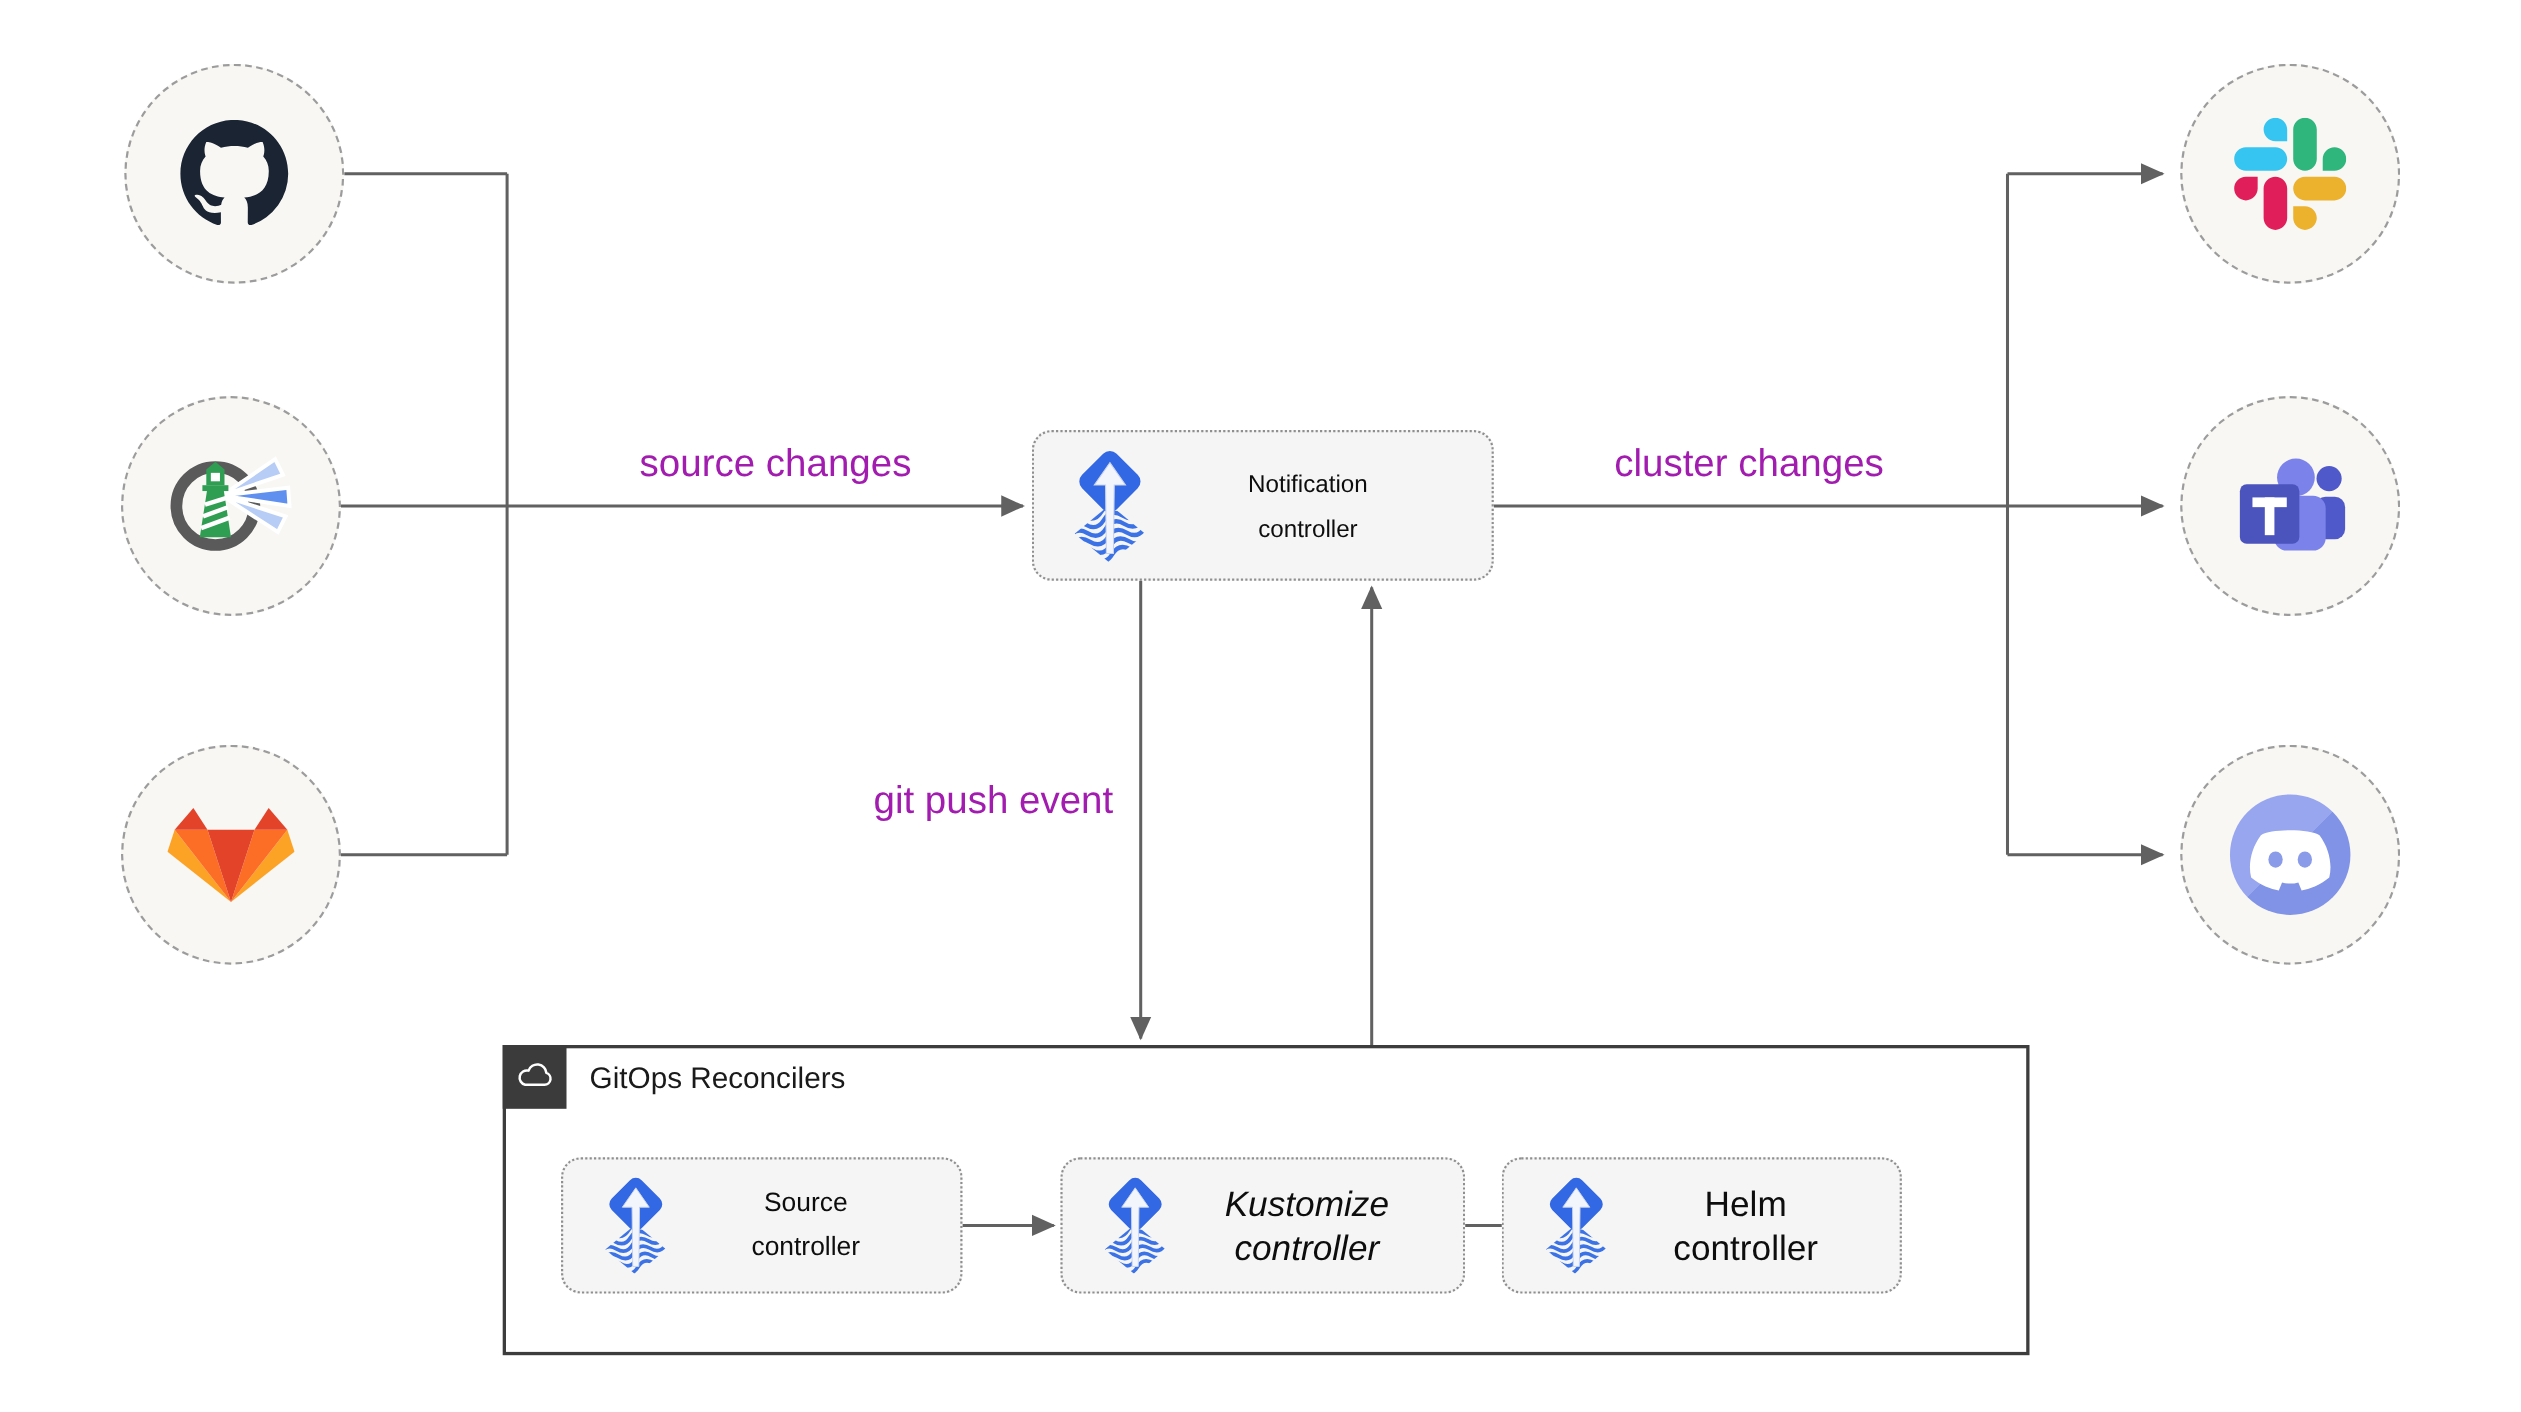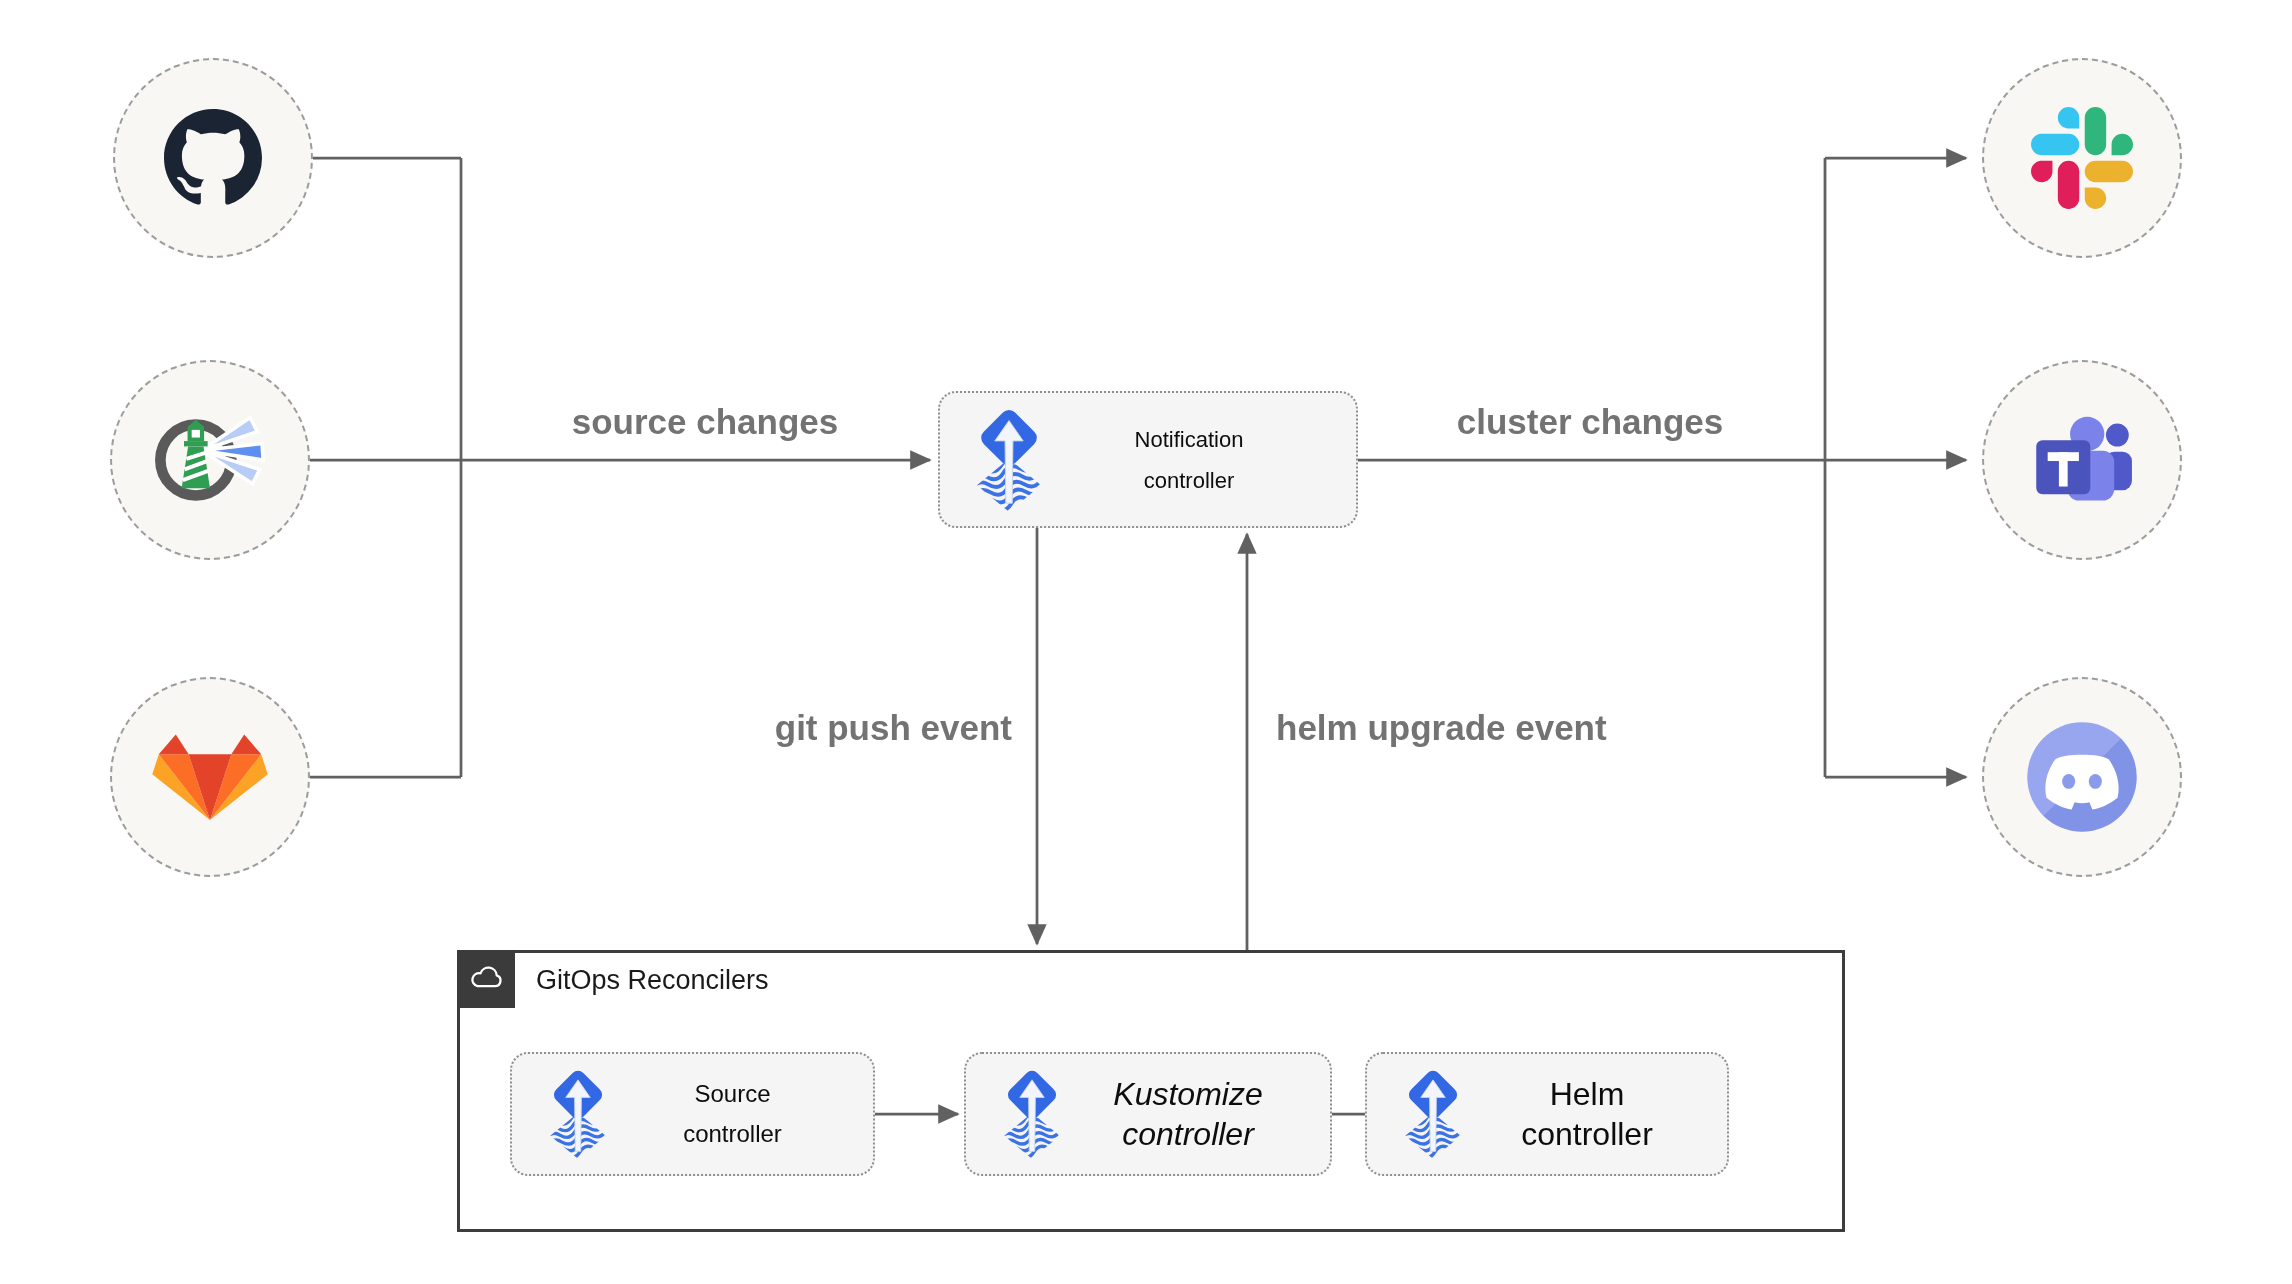--- a/index.html
+++ b/index.html
@@ -7,21 +7,21 @@
           font-family:"Liberation Sans",sans-serif;color:#1a1a1a;}
   .wires{position:absolute;left:0;top:0;}
   .wire{stroke:var(--line,#616161);stroke-width:2.75;fill:none;}
   .node{position:absolute;width:200px;height:200px;border-radius:50%;
         border:2px dashed #9c9c9c;background:var(--node-fill,#f8f7f4);
         display:flex;align-items:center;justify-content:center;box-sizing:border-box;}
   .ctrl{position:absolute;border:2.5px dotted var(--box-border,#8f8f8f);border-radius:18px;
         background:var(--box-fill,#f5f5f5);display:flex;align-items:center;box-sizing:border-box;}
   .ctrl .lbl{flex:1;text-align:center;font-size:22px;line-height:41px;color:#0d0d0d;}
   .ctrl .lbl span{display:block;}
-  .edge-label{position:absolute;font-size:35px;color:#737373;white-space:nowrap;font-weight:bold;}
+  .edge-label{position:absolute;font-size:35px;color:#a21caf;white-space:nowrap;}
   .gitops{position:absolute;left:457px;top:950px;width:1388px;height:282px;
           border:3px solid var(--container-border,#3d3d3d);box-sizing:border-box;background:transparent;}
   .gitops .corner{position:absolute;left:-3px;top:-3px;width:58px;height:58px;
           background:var(--corner-bg,#3b3b3b);display:flex;align-items:center;justify-content:center;}
   .gitops .title{position:absolute;left:76px;top:12px;font-size:27px;color:#1a1a1a;white-space:nowrap;}
   .flux-d{fill:var(--flux-blue,#3268e3);}
   .flux-w{stroke:var(--flux-wave,#3b72e6);stroke-width:3.1;fill:none;}
   .flux-a{fill:#f2f5fc;stroke:#c9d3e8;stroke-width:0.8;}
 </style>
 </head>
@@ -145,21 +145,20 @@
       <circle cx="50" cy="50" r="37" fill="url(#dc-g)"></circle>
       <path fill="#fff" d="M32 38 C38 34 62 34 68 38 C74 46 76 56 74 64 C68 69 62 71 57 72 L55 67 C51.7 68 48.3 68 45 67 L43 72 C38 71 32 69 26 64 C24 56 26 46 32 38 Z"></path>
       <ellipse cx="41" cy="53" rx="4.4" ry="5" style="fill:var(--discord-mid,#8a9be9)"></ellipse>
       <ellipse cx="59" cy="53" rx="4.4" ry="5" style="fill:var(--discord-mid,#8a9be9)"></ellipse>
     </svg>
   </div>
 
   <div class="edge-label" style="left:705px;top:442px;transform:translate(-50%,-100%);">source changes</div>
   <div class="edge-label" style="left:1590px;top:442px;transform:translate(-50%,-100%);">cluster changes</div>
   <div class="edge-label" style="left:1012px;top:728px;transform:translate(-100%,-50%);">git push event</div>
-  <div class="edge-label" style="left:1276px;top:728px;transform:translate(0,-50%);">helm upgrade event</div>
 
   <div class="gitops">
     <div class="corner">
       <svg width="38" height="30" viewBox="0 0 40 30">
         <path d="M11 22.5 h18.5 a5.8 5.8 0 0 0 1.8-11.3 a8.8 8.8 0 0 0-17.1-2.2 A6.3 6.3 0 0 0 11 22.5 Z" fill="none" stroke="#fff" stroke-width="2.4" stroke-linejoin="round"></path>
       </svg>
     </div>
     <div class="title">GitOps Reconcilers</div>
   </div>
 

